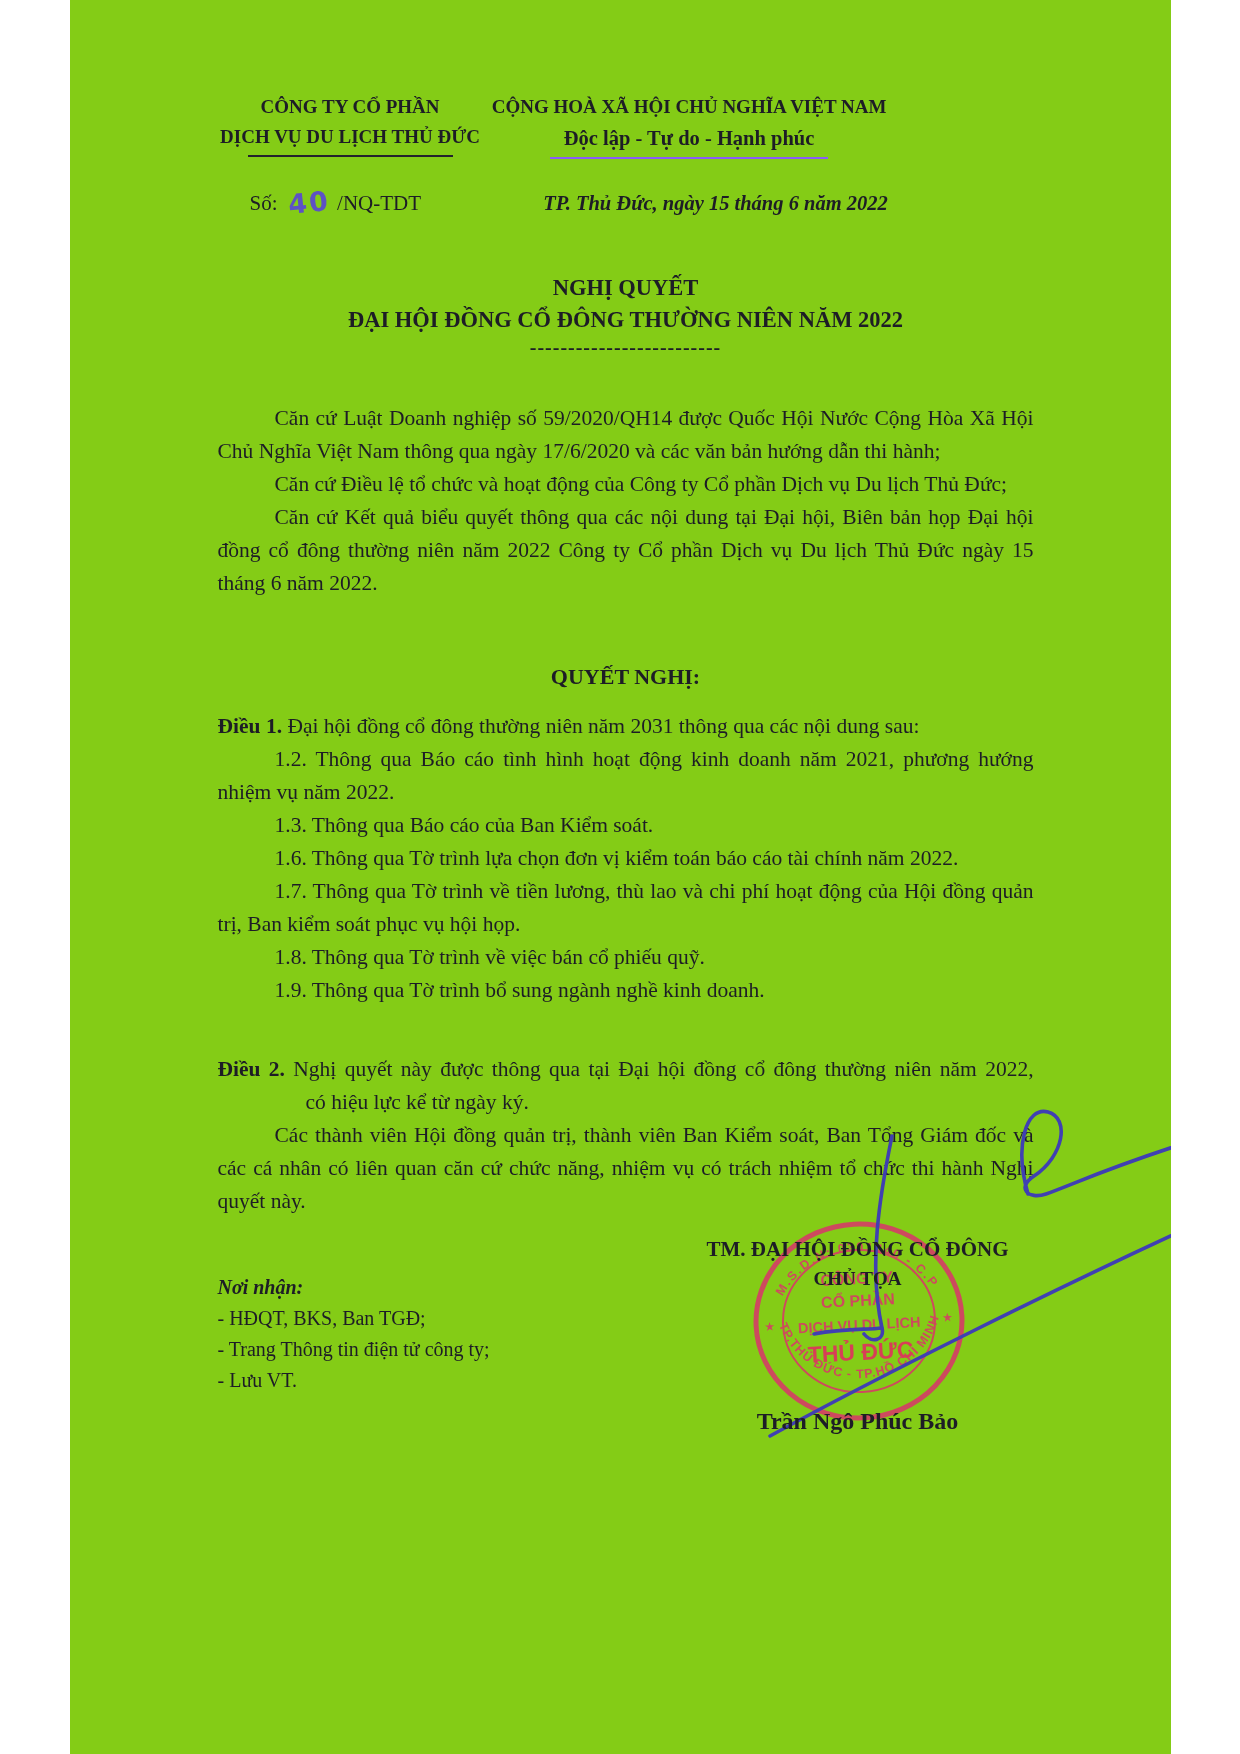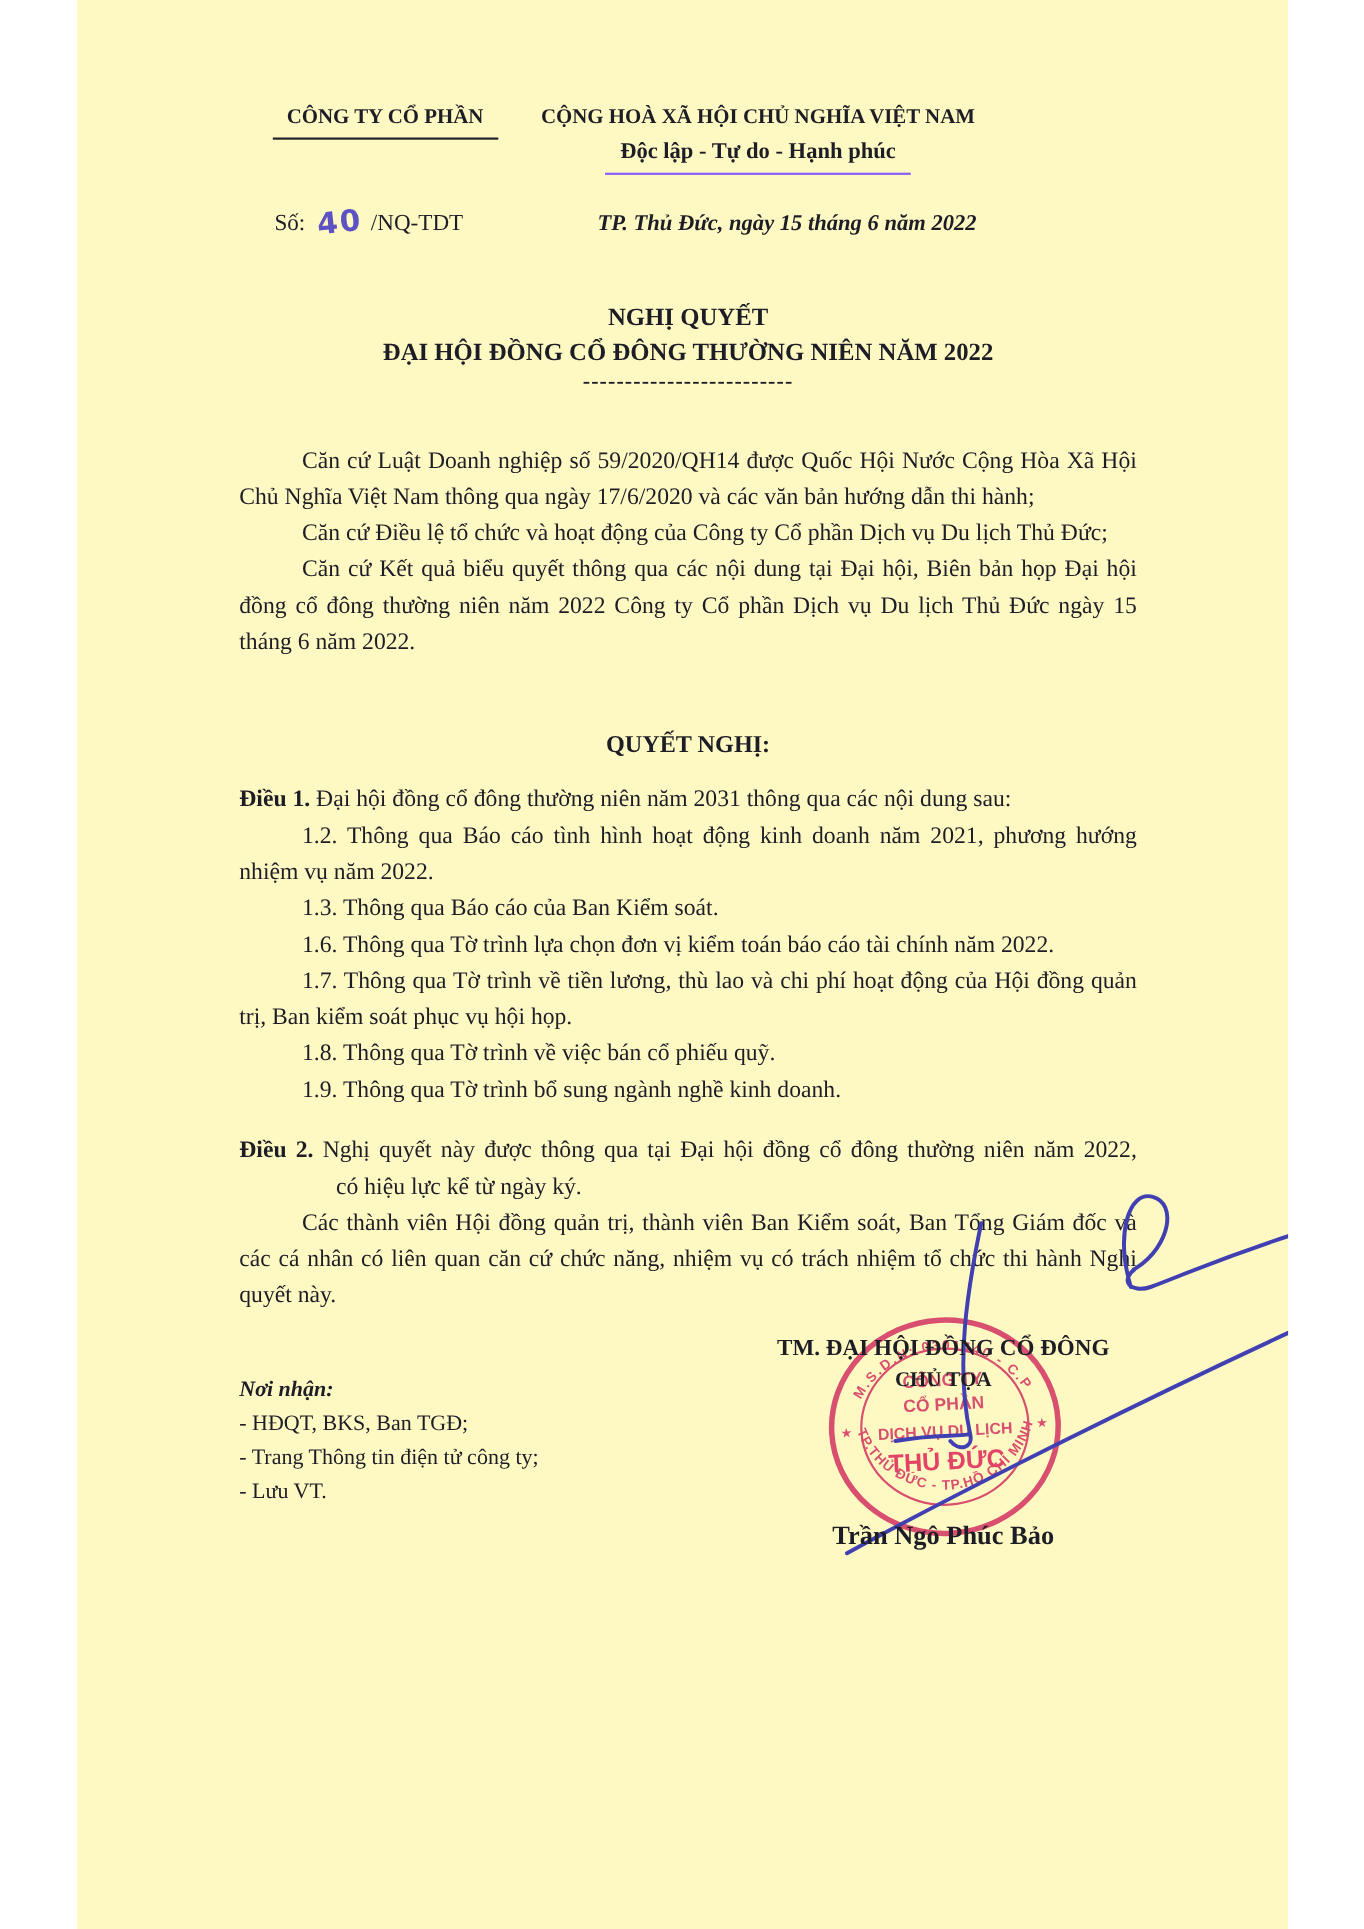--- a/index.html
+++ b/index.html
@@ -1,20 +1,20 @@
 <!DOCTYPE html>
 <html><head>
 <meta charset="utf-8">
 <style>
   html,body{margin:0;padding:0;background:#ffffff;}
   .page{
     position:relative;
     width:1101px;height:1754px;
     margin:0 auto;
-    background:#fef9c3;
+    background:#84cc16;
     overflow:hidden;
     font-family:"Liberation Serif", serif;
     color:#1d1d26;
     box-sizing:border-box;
     padding:92px 137px 0 148px;
   }
   
   .hdr{display:flex;justify-content:space-between;align-items:flex-start;}
   .hdr-left{width:305px;text-align:center;font-weight:bold;font-size:19px;line-height:30px;}
   .hdr-right{width:475px;margin-right:138px;text-align:center;font-weight:bold;}
@@ -33,21 +33,21 @@
   
   .title{margin-top:56px;text-align:center;font-weight:bold;font-size:22.5px;line-height:32px;}
   .title .sep{font-size:20px;letter-spacing:1px;line-height:22px;font-weight:bold;}
   
   .preamble{margin-top:44px;}
   p.just{margin:0;font-size:21.5px;line-height:33px;text-align:justify;text-indent:57px;}
   .resolve{margin-top:64px;text-align:center;font-weight:bold;font-size:22px;}
   .art1{margin-top:20px;font-size:21.5px;line-height:33px;text-align:justify;}
   .art1 b{font-weight:bold;}
   .items p{margin:0;}
-  .art2{margin-top:22px;font-size:21.5px;line-height:33px;}
+  .art2{margin-top:46px;font-size:21.5px;line-height:33px;}
   .art2 .l1{text-align:justify;text-align-last:justify;}
   .art2 .l1 b{font-weight:bold;}
   .art2 .l2{padding-left:88px;}
   .closing{margin-top:28px;}
   
   .sigzone{position:relative;height:280px;margin-top:14px;}
   .recips{position:absolute;left:0;top:40px;font-size:20px;line-height:31px;}
   .recips .rlabel{font-weight:bold;font-style:italic;font-size:20px;}
   .sigblock{position:absolute;left:390px;top:2px;width:500px;text-align:center;}
   .sigblock .tm{position:relative;z-index:3;font-weight:bold;font-size:21px;line-height:30px;}
@@ -57,20 +57,21 @@
   .autograph{position:absolute;left:88px;top:-132px;width:522px;height:342px;z-index:2;pointer-events:none;}
 </style>
 </head>
 <body>
 
 <div class="page">
 
   <div class="hdr">
     <div class="hdr-left">
       <div>CÔNG TY CỔ PHẦN</div>
+      <div>DỊCH VỤ DU LỊCH THỦ ĐỨC</div>
       <div class="ul-left"></div>
     </div>
     <div class="hdr-right">
       <div class="nation">CỘNG HOÀ XÃ HỘI CHỦ NGHĨA VIỆT NAM</div>
       <div class="motto">Độc lập - Tự do - Hạnh phúc</div>
     </div>
   </div>
 
   <div class="numrow">
     <div class="docnum"><span>Số:</span><span class="hand">40</span><span>/NQ-TDT</span></div>

